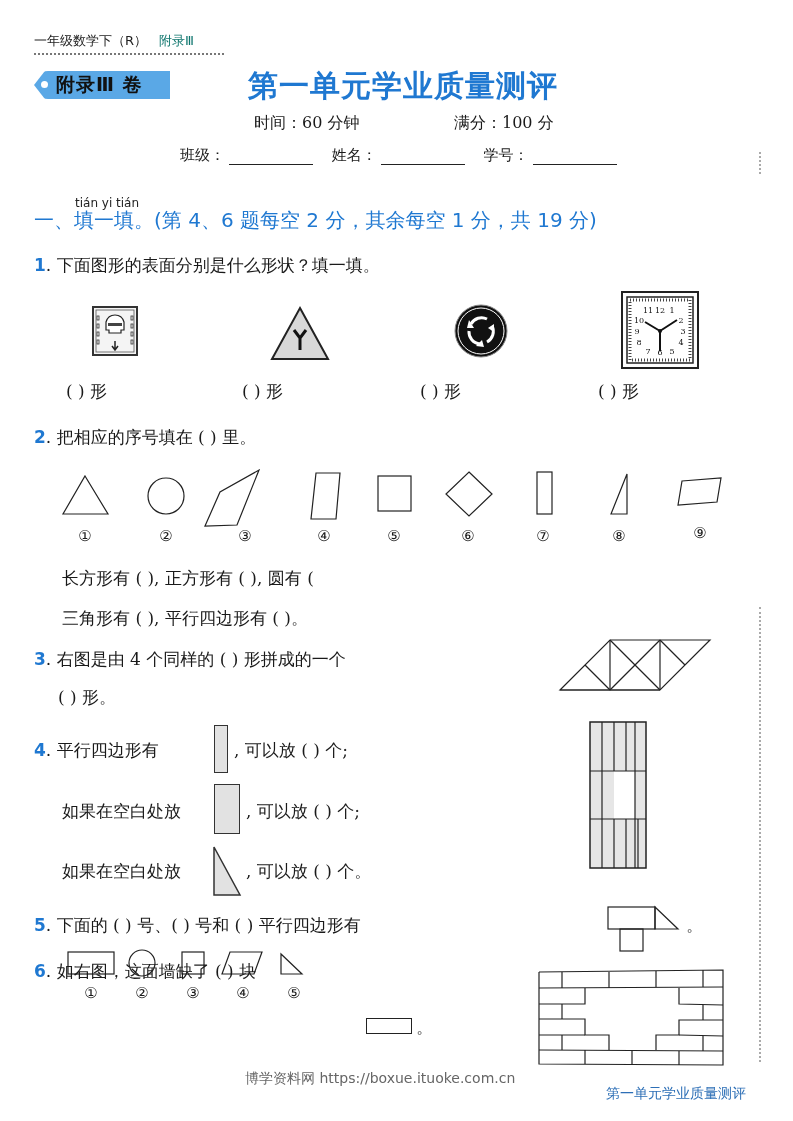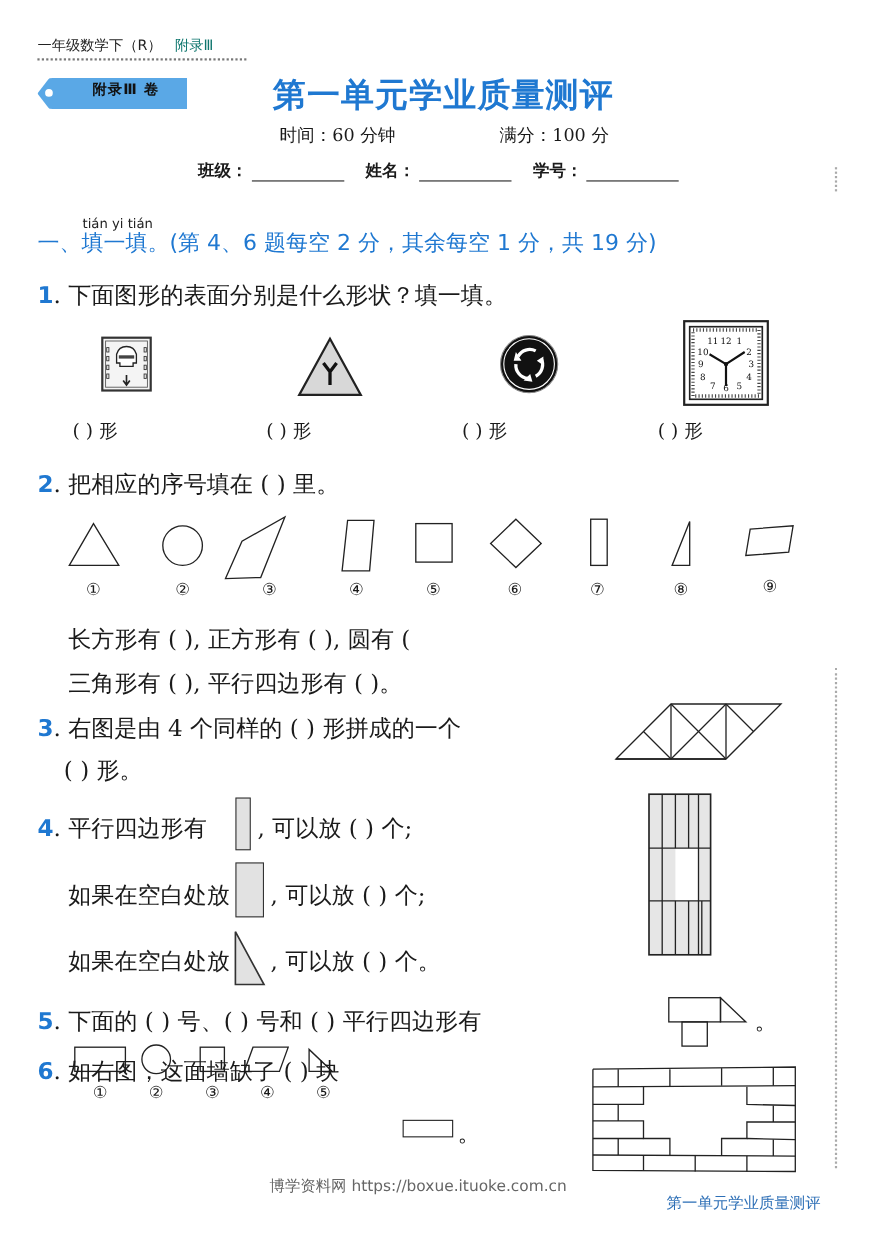--- a/index.html
+++ b/index.html
@@ -4,28 +4,28 @@
   <style>
     * { margin: 0; padding: 0; box-sizing: border-box; }
     html, body { width: 793px; height: 1121px; background: #ffffff; overflow: hidden; }
     body { position: relative; font-family: "DejaVu Serif", "Liberation Serif", serif; color: #1a1a1a; }
     .abs { position: absolute; }
     .header-line { left: 34px; top: 32px; font-size: 13px; color: #222; font-family: "DejaVu Sans", sans-serif; white-space: nowrap; }
     .header-line .appendix { color: #0f766e; margin-left: 12px; }
     .header-dots { left: 34px; top: 53px; width: 190px; border-top: 2px dotted #777; }
     .tag { left: 34px; top: 71px; width: 136px; height: 28px; background: #5aa8e6; border-radius: 14px 0 0 14px; clip-path: polygon(8% 0, 100% 0, 100% 100%, 8% 100%, 0 50%); }
     .tag-dot { left: 41px; top: 81px; width: 7px; height: 7px; border-radius: 50%; background: #fff; }
-    .tag-text { left: 56px; top: 72px; font-size: 13px; font-weight: bold; color: #111; font-family: "DejaVu Sans", sans-serif; letter-spacing: 1px; white-space: nowrap; margin-left: 28px; }
+    .tag-text { left: 56px; top: 72px; font-size: 19px; font-weight: bold; color: #111; font-family: "DejaVu Sans", sans-serif; letter-spacing: 1px; white-space: nowrap; }
     .title { left: 248px; top: 66px; font-size: 30px; font-weight: bold; color: #1f78d1; font-family: "DejaVu Sans", sans-serif; letter-spacing: 1px; white-space: nowrap; }
     .meta { top: 113px; font-size: 16px; white-space: nowrap; margin-left: 17px; }
-    .info { top: 146px; font-size: 15px; white-space: nowrap; font-weight: bold; }
+    .info { top: 146px; font-size: 15px; white-space: nowrap; }
     .blank { display: inline-block; width: 84px; border-bottom: 1px solid #222; height: 14px; vertical-align: bottom; margin: 0 14px 0 4px; }
     .pinyin { left: 75px; top: 196px; font-size: 12px; color: #222; font-family: "DejaVu Sans", sans-serif; text-align: center; }
     .section { left: 34px; top: 207px; font-size: 20px; color: #1f78d1; font-family: "DejaVu Sans", sans-serif; white-space: nowrap; }
-    .q { font-size: 21px; white-space: nowrap; }
+    .q { font-size: 17px; white-space: nowrap; }
     .qnum { color: #1f78d1; font-weight: bold; font-family: "DejaVu Sans", sans-serif; }
     .shape-label { font-size: 15px; text-align: center; width: 30px; }
     .paren { font-size: 17px; white-space: nowrap; }
     .footer-url { left: 245px; top: 1070px; font-size: 14px; color: #666; font-family: "DejaVu Sans", sans-serif; white-space: nowrap; }
     .footer-right { left: 606px; top: 1085px; font-size: 14px; color: #2d6fb6; white-space: nowrap; }
     .margin-dots { left: 759px; top: 607px; height: 455px; border-left: 2px dotted #aaa; }
     .margin-dots-top { left: 759px; top: 152px; height: 22px; border-left: 2px dotted #aaa; }
     svg { overflow: visible; }
     .shape-box { position: absolute; }
   </style>

